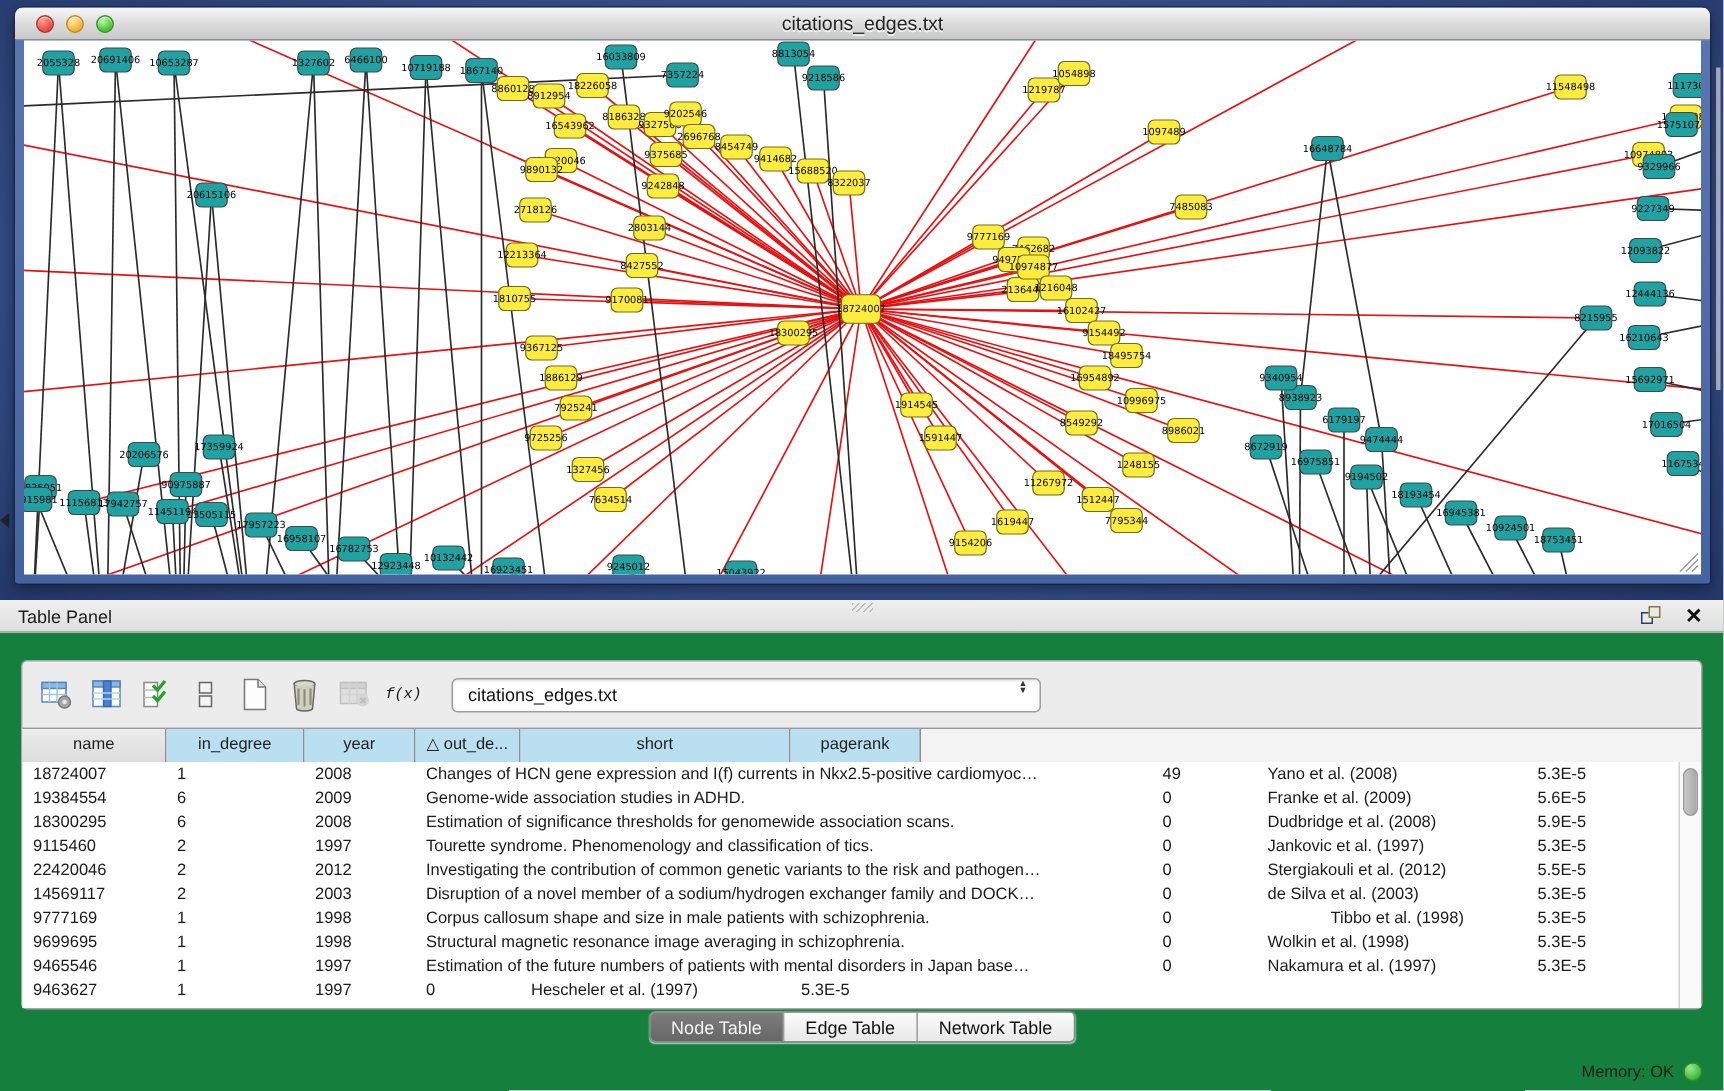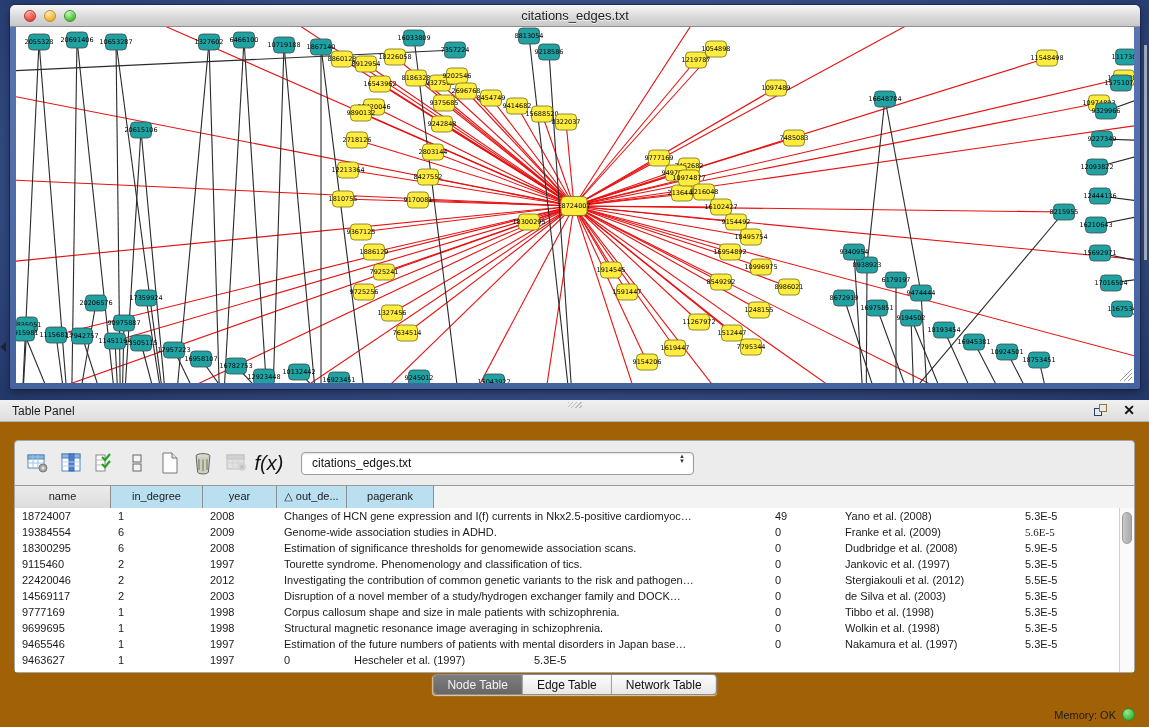--- a/index.html
+++ b/index.html
@@ -36,38 +36,38 @@
     background:#ffffff; overflow:hidden; }
   #net-svg { display:block; }
   .nod-y { fill:#ffec3f; stroke:#6e6e12; stroke-width:.8; }
   .nod-t { fill:#21a2a2; stroke:#3c4a4a; stroke-width:.8; }
   .nod-label { font-family:"DejaVu Sans", sans-serif; font-size:6.5px; fill:#000;
     text-anchor:middle; pointer-events:none; }
   #resize-grip { position:absolute; right:1px; bottom:1px; width:16px; height:16px; }
 
   
   #table-panel { position:absolute; left:0; top:400px; width:1149px; height:327px;
-    background:#a16207; }
+    background:#15803d; }
   #tp-header { position:relative; height:22px;
     background:linear-gradient(#f0f0f0,#dedede); border-bottom:1px solid #b4b4b4; }
   #tp-title { position:absolute; left:12px; top:4px; font-size:12px; color:#1c1c1c; }
   #tp-float { position:absolute; right:40px; top:4px; width:15px; height:14px; cursor:pointer; }
   #tp-float .sq1 { position:absolute; left:0; top:4px; width:8px; height:8px; border:1.5px solid #27406e; background:#e9e9e9;}
   #tp-float .sq2 { position:absolute; left:5px; top:0; width:8px; height:8px; border:1.5px solid #8a7a3a; background:#e9e9e9;}
   #tp-close { position:absolute; right:14px; top:2px; font-size:14px; font-weight:bold;
     color:#111; cursor:pointer; }
   #panel-resize-handle { position:absolute; left:568px; top:2px; width:14px; height:6px;
     background:repeating-linear-gradient(135deg,#bdbdbd 0 1px,transparent 1px 3px); }
 
   #browser { position:absolute; left:14px; top:40px; width:1121px; height:233px;
     border:1px solid #a6a6a6; border-radius:4px; background:#ececec; }
   #tp-toolbar { position:relative; height:44px; display:flex; align-items:center; padding-left:8px; }
   .icon-btn { width:30px; height:30px; margin-right:3px; border:none; background:transparent;
     display:flex; align-items:center; justify-content:center; cursor:pointer; }
-  .fx-btn { font-family:Liberation Sans, sans-serif; font-style:italic; font-size:20px; color:#111; }
+  .fx-btn { font-family:Liberation Mono, monospace; font-style:italic; font-size:10px; color:#111; }
   #combo { position:relative; margin-left:14px; width:393px; height:23px; background:#fff;
     border:1px solid #9d9d9d; border-radius:4px; box-shadow:inset 0 1px 2px rgba(0,0,0,.12);
     font-size:12px; color:#111; line-height:21px; padding-left:10px; cursor:pointer; }
   #combo .arrows { position:absolute; right:8px; top:1px; font-size:6px; line-height:5px;
     color:#333; text-align:center; }
 
   #tbl { position:absolute; left:0; top:44px; right:0; bottom:0;
     border-top:1px solid #9a9a9a; background:#fff; overflow:hidden; }
   #thead { display:flex; height:22px; border-bottom:1px solid #8e8e8e; }
   .th { height:22px; border-right:1px solid #8e8e8e; background:#b9dff0;
@@ -790,41 +790,42 @@
           <span class="arrows">▲<br>▼</span>
         </div>
       </div>
 
       <div id="tbl">
         <div id="thead">
             <div class="th gray" style="width: 96px;">name</div>
             <div class="th" style="width: 92px;">in_degree</div>
             <div class="th" style="width: 74px;">year</div>
             <div class="th" style="width: 70px;">△ out_de...</div>
+            <div class="th" style="width: 180px;">short</div>
             <div class="th" style="width: 87px;">pagerank</div>
             <div class="th filler" style="flex: 1 1 0%;"></div>
           </div>
         <div id="tbody">
             <div class="tr">
               <div class="td" style="width: 96px;">18724007</div>
               <div class="td" style="width: 92px;">1</div>
               <div class="td" style="width: 74px;">2008</div>
               <div class="td" style="width: 491px;">Changes of HCN gene expression and I(f) currents in Nkx2.5-positive cardiomyoc…</div>
               <div class="td" style="width: 70px;">49</div>
               <div class="td" style="width: 180px;">Yano et al. (2008)</div>
               <div class="td" style="width: 87px;">5.3E-5</div>
             </div>
             <div class="tr">
               <div class="td" style="width: 96px;">19384554</div>
               <div class="td" style="width: 92px;">6</div>
               <div class="td" style="width: 74px;">2009</div>
               <div class="td" style="width: 491px;">Genome-wide association studies in ADHD.</div>
               <div class="td" style="width: 70px;">0</div>
               <div class="td" style="width: 180px;">Franke et al. (2009)</div>
-              <div class="td" style="width: 87px; font-family: Liberation Serif, serif;">5.6E-5</div>
+              <div class="td" style="width: 87px;">5.6E-5</div>
             </div>
             <div class="tr">
               <div class="td" style="width: 96px;">18300295</div>
               <div class="td" style="width: 92px;">6</div>
               <div class="td" style="width: 74px;">2008</div>
               <div class="td" style="width: 491px;">Estimation of significance thresholds for genomewide association scans.</div>
               <div class="td" style="width: 70px;">0</div>
               <div class="td" style="width: 180px;">Dudbridge et al. (2008)</div>
               <div class="td" style="width: 87px;">5.9E-5</div>
             </div>
@@ -843,32 +844,32 @@
               <div class="td" style="width: 74px;">2012</div>
               <div class="td" style="width: 491px;">Investigating the contribution of common genetic variants to the risk and pathogen…</div>
               <div class="td" style="width: 70px;">0</div>
               <div class="td" style="width: 180px;">Stergiakouli et al. (2012)</div>
               <div class="td" style="width: 87px;">5.5E-5</div>
             </div>
             <div class="tr">
               <div class="td" style="width: 96px;">14569117</div>
               <div class="td" style="width: 92px;">2</div>
               <div class="td" style="width: 74px;">2003</div>
-              <div class="td" style="width: 491px;">Disruption of a novel member of a study/hydrogen exchanger family and DOCK…</div>
+              <div class="td" style="width: 491px;">Disruption of a novel member of a sodium/hydrogen exchanger family and DOCK…</div>
               <div class="td" style="width: 70px;">0</div>
               <div class="td" style="width: 180px;">de Silva et al. (2003)</div>
               <div class="td" style="width: 87px;">5.3E-5</div>
             </div>
             <div class="tr">
               <div class="td" style="width: 96px;">9777169</div>
               <div class="td" style="width: 92px;">1</div>
               <div class="td" style="width: 74px;">1998</div>
               <div class="td" style="width: 491px;">Corpus callosum shape and size in male patients with schizophrenia.</div>
               <div class="td" style="width: 70px;">0</div>
-              <div class="td" style="width: 180px;">Tibbo et al. (1998)</div>
+              <div class="td" style="width: 180px; text-align: center;">Tibbo et al. (1998)</div>
               <div class="td" style="width: 87px;">5.3E-5</div>
             </div>
             <div class="tr">
               <div class="td" style="width: 96px;">9699695</div>
               <div class="td" style="width: 92px;">1</div>
               <div class="td" style="width: 74px;">1998</div>
               <div class="td" style="width: 491px;">Structural magnetic resonance image averaging in schizophrenia.</div>
               <div class="td" style="width: 70px;">0</div>
               <div class="td" style="width: 180px;">Wolkin et al. (1998)</div>
               <div class="td" style="width: 87px;">5.3E-5</div>

